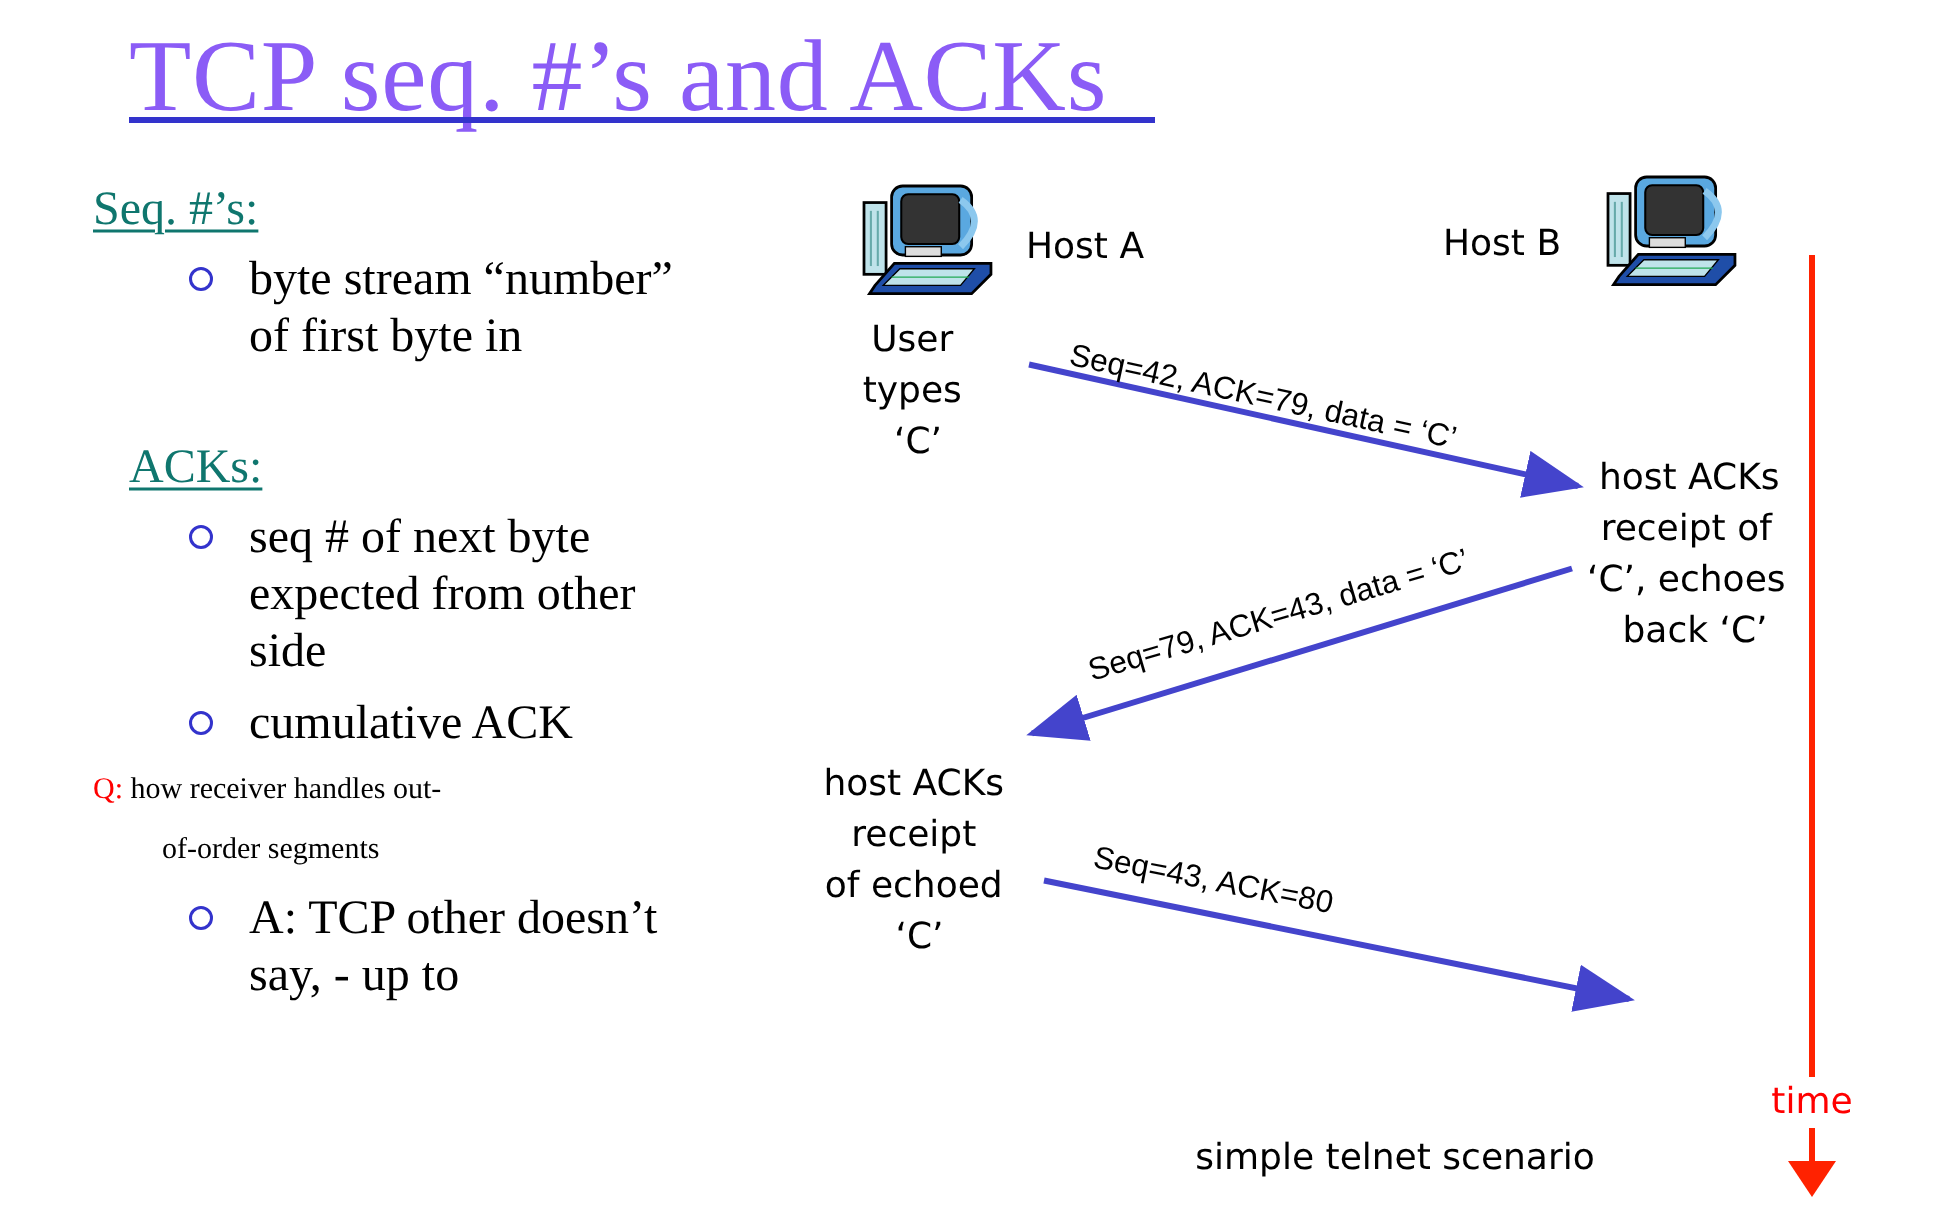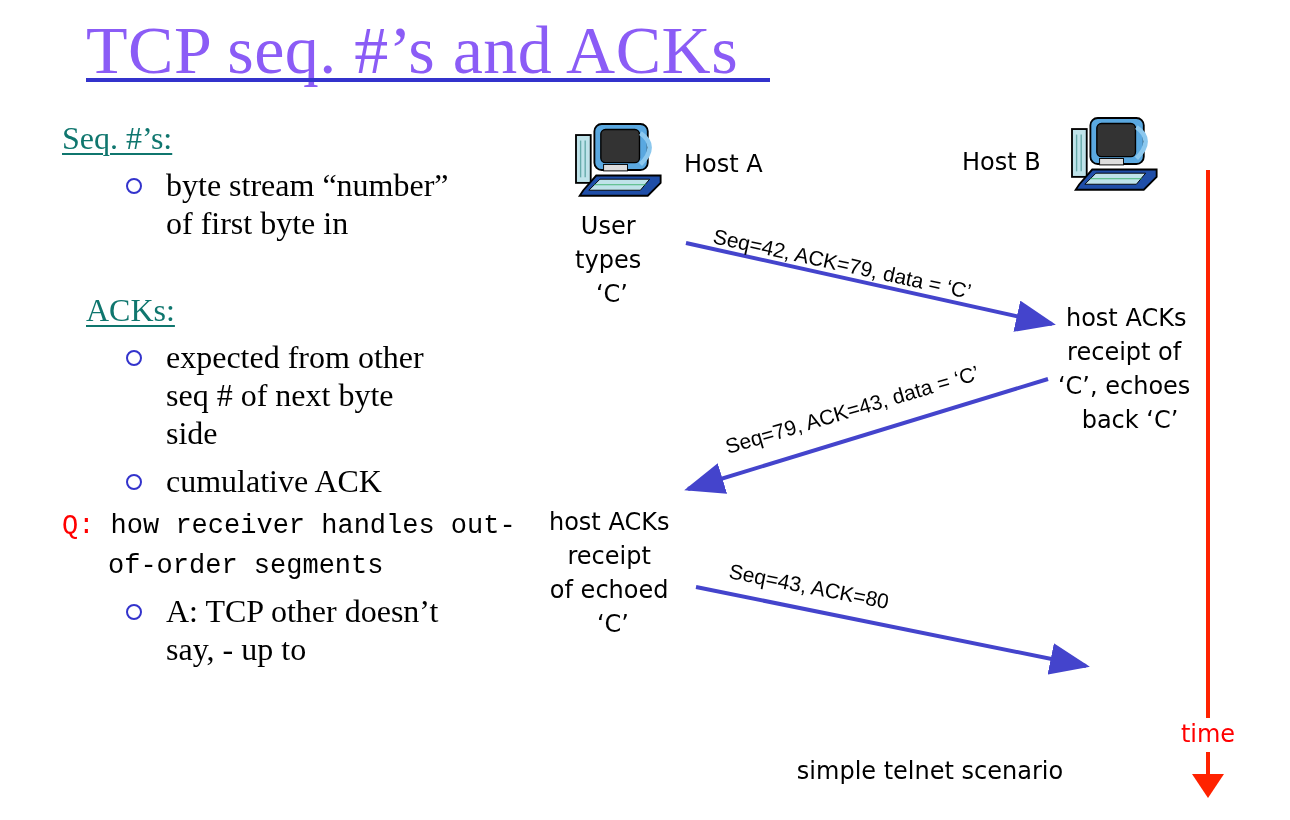--- a/index.html
+++ b/index.html
@@ -26,21 +26,21 @@
   }
   .bullet {
     position: absolute; font-size: 32px; color: #000; line-height: 38px;
     white-space: nowrap;
   }
   .bullet .mark {
     position: absolute; left: -40px; top: 12px;
     width: 16px; height: 16px; border: 2px solid #3333cc; border-radius: 50%;
     box-sizing: border-box;
   }
-  .q-line { position: absolute; font-size: 27px; color: #000; line-height: 40px; white-space: nowrap; font-family: Liberation Mono, monospace; }
+  .q-line { position: absolute; font-size: 20px; color: #000; line-height: 40px; white-space: nowrap; }
   .q-line .q { color: #ff0000; }
 
   .diag { position: absolute; left: 0; top: 0; width: 1290px; height: 820px; }
   .comic { font-family: "DejaVu Sans", sans-serif; font-size: 24px; fill: #000; }
   .msg { font-family: "Liberation Sans", sans-serif; font-size: 21px; fill: #000; }
   .time-label { font-family: "DejaVu Sans", sans-serif; font-size: 24px; fill: #ff0000; }
 </style>
 </head>
 <body>
 
@@ -53,22 +53,22 @@
   <div class="bullet" style="left:166px; top:166px;">
     <span class="mark"></span>
     <div>byte stream “number”</div>
     <div>of first byte in</div>
   </div>
 
   <div class="heading" style="left:62px; top:292px;margin-left:24px;">ACKs:</div>
 
   <div class="bullet" style="left:166px; top:338px;">
     <span class="mark"></span>
+    <div>seq # of next byte</div>
     <div>expected from other</div>
-    <div>seq # of next byte</div>
     <div>side</div>
   </div>
 
   <div class="bullet" style="left:166px; top:462px;">
     <span class="mark"></span>
     <div>cumulative ACK</div>
   </div>
 
   <div class="q-line" style="left:62px; top:506px;">
     <span class="q">Q:</span>

